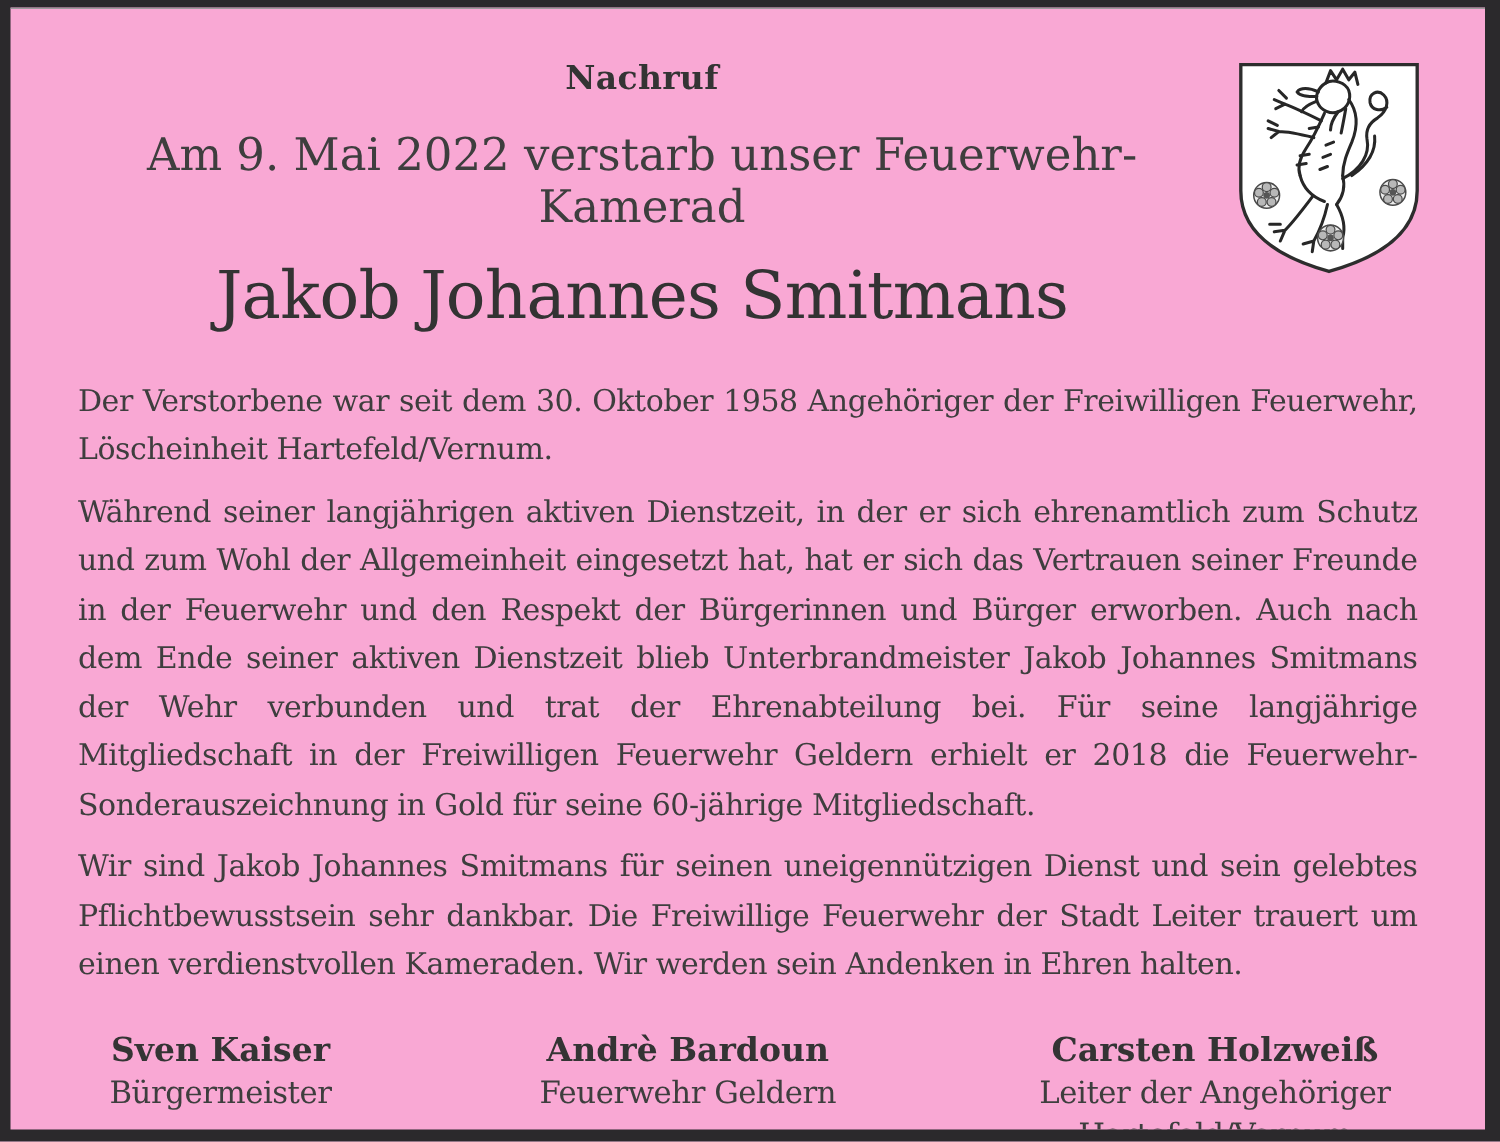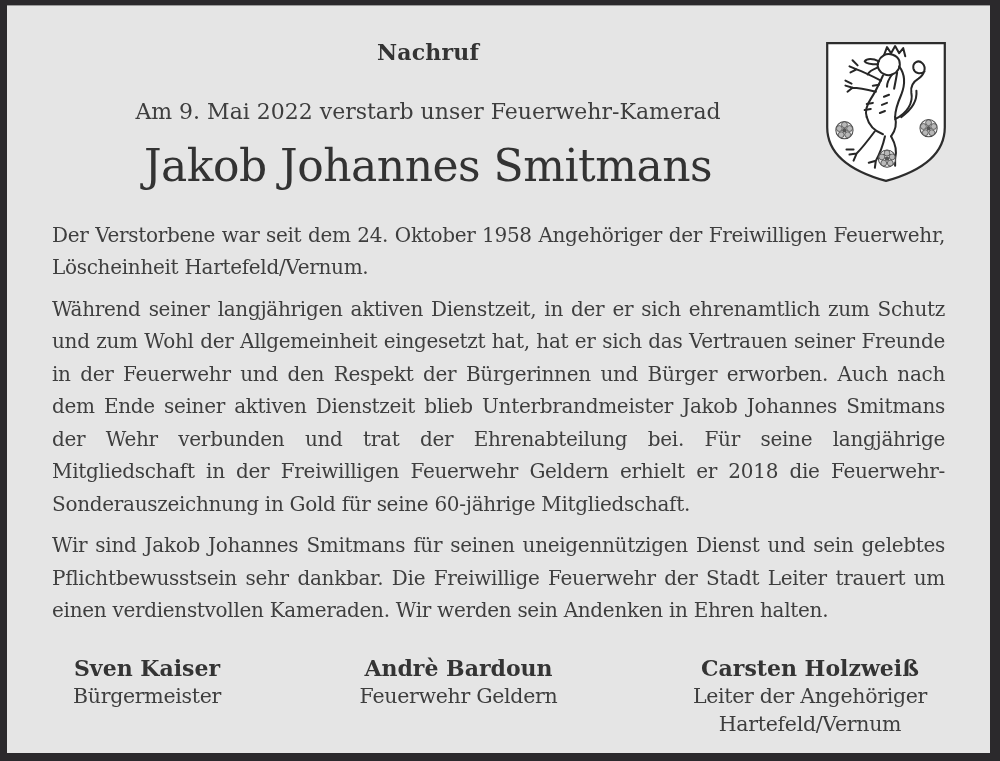--- a/index.html
+++ b/index.html
@@ -7,21 +7,21 @@
   body {
     width: 1000px; height: 761px;
     font-family: "DejaVu Serif", serif;
     position: relative; overflow: hidden;
   }
   .page {
     width: 1000px; height: 761px;
     border-style: solid;
     border-color: #2b292c;
     border-width: 5px 10px 8px 7px;
-    background: #e5e5e5;
+    background: #f9a8d4;
     position: relative;
     overflow: hidden;
   }
   .inner {
     border-top: 1px solid #9b9b9b;
     padding: 0 45px;
     height: 100%;
   }
   
   .header {
@@ -29,22 +29,22 @@
     text-align: center;
     margin-top: 33px;
   }
   .type-label {
     font-size: 22px;
     font-weight: bold;
     color: #343434;
     letter-spacing: 0.2px;
   }
   .intro-line {
-    margin-top: 34px;
-    font-size: 22px;
+    margin-top: 21px;
+    font-size: 30px;
     color: #3e3e3e;
   }
   .deceased-name {
     margin-top: 16px;
     font-size: 44px;
     font-weight: normal;
     color: #333333;
     letter-spacing: -0.5px;
     line-height: 1.2;
   }
@@ -151,21 +151,21 @@
 
         <path d="M50,64 l-6,1 M48,70 l-6,1 M56,46 l-6,1 M66,56 l-5,2 M64,64 l-5,2 M62,72 l-5,2"></path>
       </g>
 
       <use href="#rosette" x="22" y="91"></use>
       <use href="#rosette" x="105" y="89"></use>
       <use href="#rosette" x="64" y="119"></use>
     </svg>
 
     <div class="body-text">
-      <p>Der Verstorbene war seit dem 24. Oktober 1958 Angehöriger der Freiwilligen Feuerwehr, Löscheinheit Hartefeld/Vernum.</p>
+      <p>Der Verstorbene war seit dem 30. Oktober 1958 Angehöriger der Freiwilligen Feuerwehr, Löscheinheit Hartefeld/Vernum.</p>
       <p>Während seiner langjährigen aktiven Dienstzeit, in der er sich ehrenamtlich zum Schutz und zum Wohl der Allgemeinheit eingesetzt hat, hat er sich das Vertrauen seiner Freunde in der Feuerwehr und den Respekt der Bürgerinnen und Bürger erworben. Auch nach dem Ende seiner aktiven Dienstzeit blieb Unterbrandmeister Jakob Johannes Smitmans der Wehr verbunden und trat der Ehrenabteilung bei. Für seine langjährige Mitgliedschaft in der Freiwilligen Feuerwehr Geldern erhielt er 2018 die Feuerwehr-Sonderauszeichnung in Gold für seine 60-jährige Mitgliedschaft.</p>
       <p>Wir sind Jakob Johannes Smitmans für seinen uneigennützigen Dienst und sein gelebtes Pflichtbewusstsein sehr dankbar. Die Freiwillige Feuerwehr der Stadt Leiter trauert um einen verdienstvollen Kameraden. Wir werden sein Andenken in Ehren halten.</p>
     </div>
 
     <div class="signatures">
       <div class="sig-col sig-col-1">
         <div class="sig-name">Sven Kaiser</div>
         <div class="sig-role">Bürgermeister</div>
       </div>
       <div class="sig-col sig-col-2">

